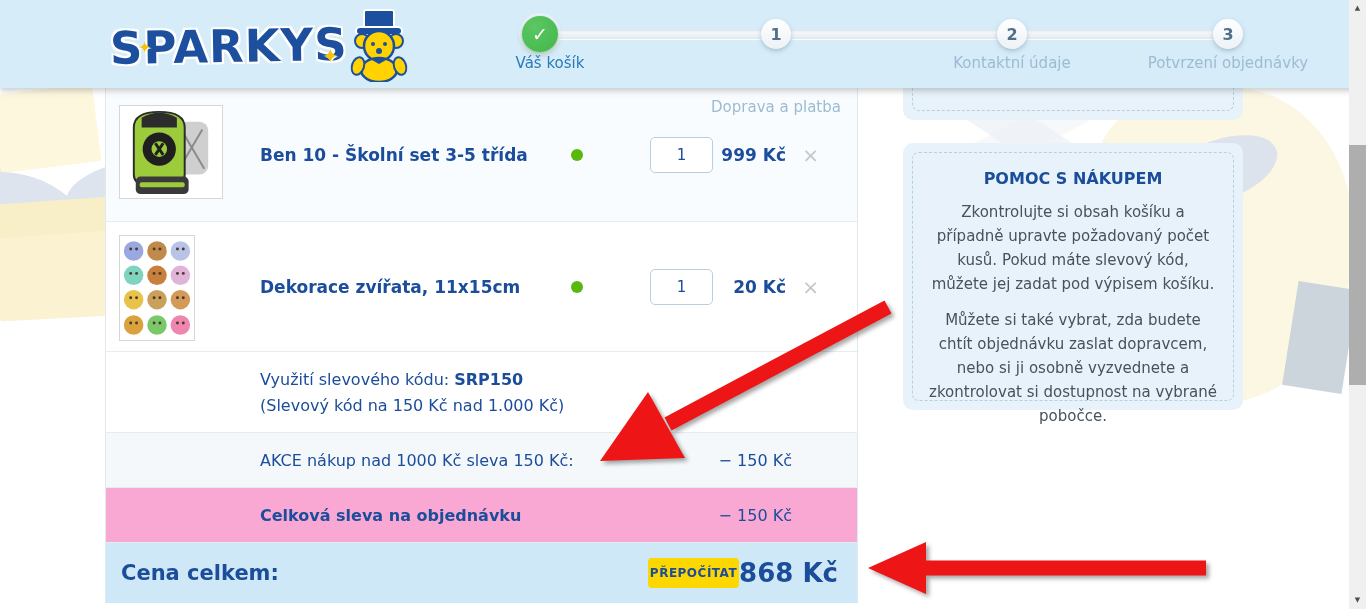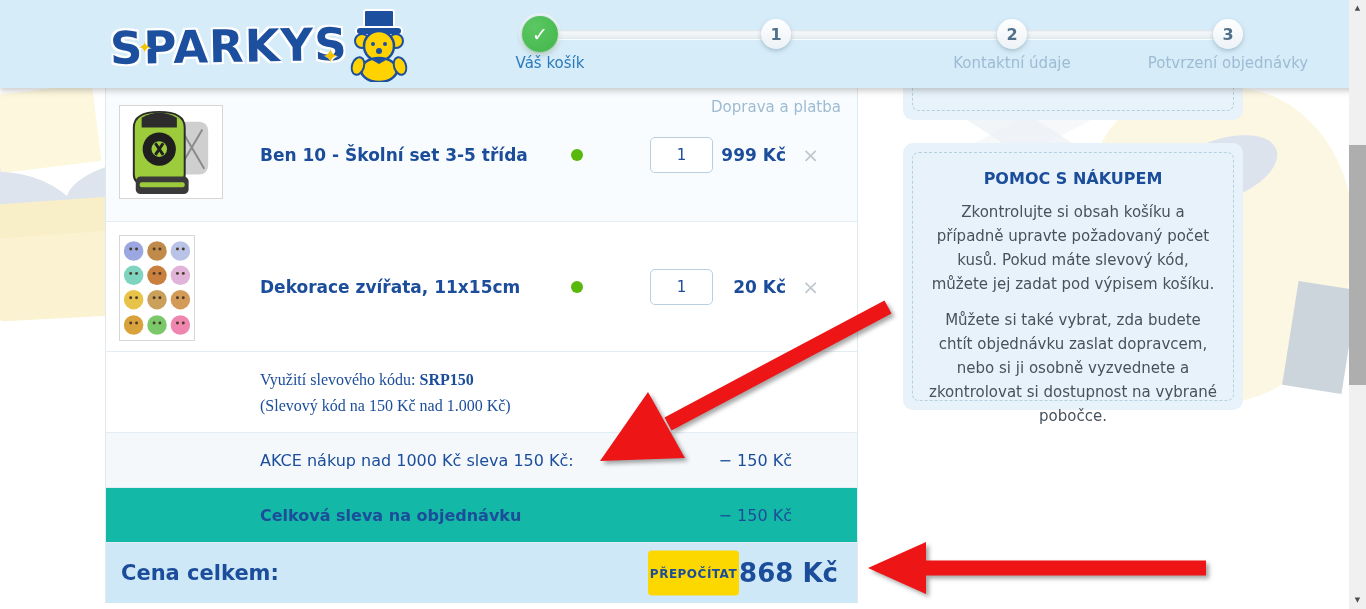--- a/index.html
+++ b/index.html
@@ -72,23 +72,23 @@
   .step-label.inactive { color:var(--step-inactive); }
 
   
   .cart {
     position:absolute; left:105px; top:88px; width:753px; z-index:2; background:#fff;
     border-left:1px solid #dfe9f0; border-right:1px solid #dfe9f0;
   }
   .row { position:relative; border-bottom:1px solid var(--border-light); }
   .row.item1 { height:134px; background:#f9fcfe; }
   .row.item2 { height:130px; background:#fff; }
-  .row.coupon { height:81px; background:#fff;font-family:Liberation Serif, serif; }
+  .row.coupon { height:81px; background:#fff; }
   .row.promo { height:55px; background:#f4f8fb; }
-  .row.discount { height:55px; background:#14b8a6; }
+  .row.discount { height:55px; background:#f9a8d4; }
   .row.total { height:60px; background:var(--total-row-bg); border-bottom:none; }
   .thumb { position:absolute; left:13px; border:1px solid #d6d6d6; background:#fff; cursor:pointer; }
   .item-title {
     position:absolute; left:154px; top:50%; transform:translateY(-50%);
     font-size:17px; font-weight:bold; color:var(--brand-blue); cursor:pointer;
   }
   .dot { position:absolute; left:465px; top:50%; margin-top:-6px; width:12px; height:12px; border-radius:50%; background:var(--dot-green); }
   .qty {
     position:absolute; left:544px; top:50%; margin-top:-18px; width:63px; height:36px;
     border:1px solid #b9cfe0; border-radius:5px; text-align:center;
@@ -98,21 +98,21 @@
   .price { position:absolute; right:71px; top:50%; transform:translateY(-50%); font-size:17px; font-weight:bold; color:var(--brand-blue); }
   .remove { position:absolute; right:38px; top:50%; transform:translateY(-50%); font-size:20px; color:#bfc7cd; cursor:pointer; line-height:1; }
   .coupon-text { position:absolute; left:154px; top:15px; font-size:16px; color:var(--brand-blue); line-height:26px; }
   .coupon-text b { font-weight:bold; }
   .sum-label { position:absolute; left:154px; top:50%; transform:translateY(-50%); font-size:16px; color:var(--brand-blue); }
   .sum-label.bold { font-weight:bold; }
   .sum-amount { position:absolute; right:65px; top:50%; transform:translateY(-50%); font-size:16px; color:var(--brand-blue); }
   .total-label { position:absolute; left:15px; top:50%; transform:translateY(-50%); font-size:21px; font-weight:bold; color:var(--brand-blue); }
   .recalc-btn {
     position:absolute; left:542px; top:50%; transform:translateY(-50%);
-    width:91px; height:45px; border:none; border-radius:4px;
+    width:91px; height:30px; border:none; border-radius:4px;
     background:var(--highlight-yellow); color:var(--brand-blue);
     font-size:12px; font-weight:bold; letter-spacing:.5px; cursor:pointer;
     font-family:"DejaVu Sans","Liberation Sans",sans-serif;
   }
   .total-amount { position:absolute; right:19px; top:50%; transform:translateY(-50%); font-size:26px; font-weight:bold; color:var(--brand-blue); }
 
   
   .side-box {
     position:absolute; left:903px; width:340px; background:var(--help-box-bg);
     border-radius:10px; z-index:1;

